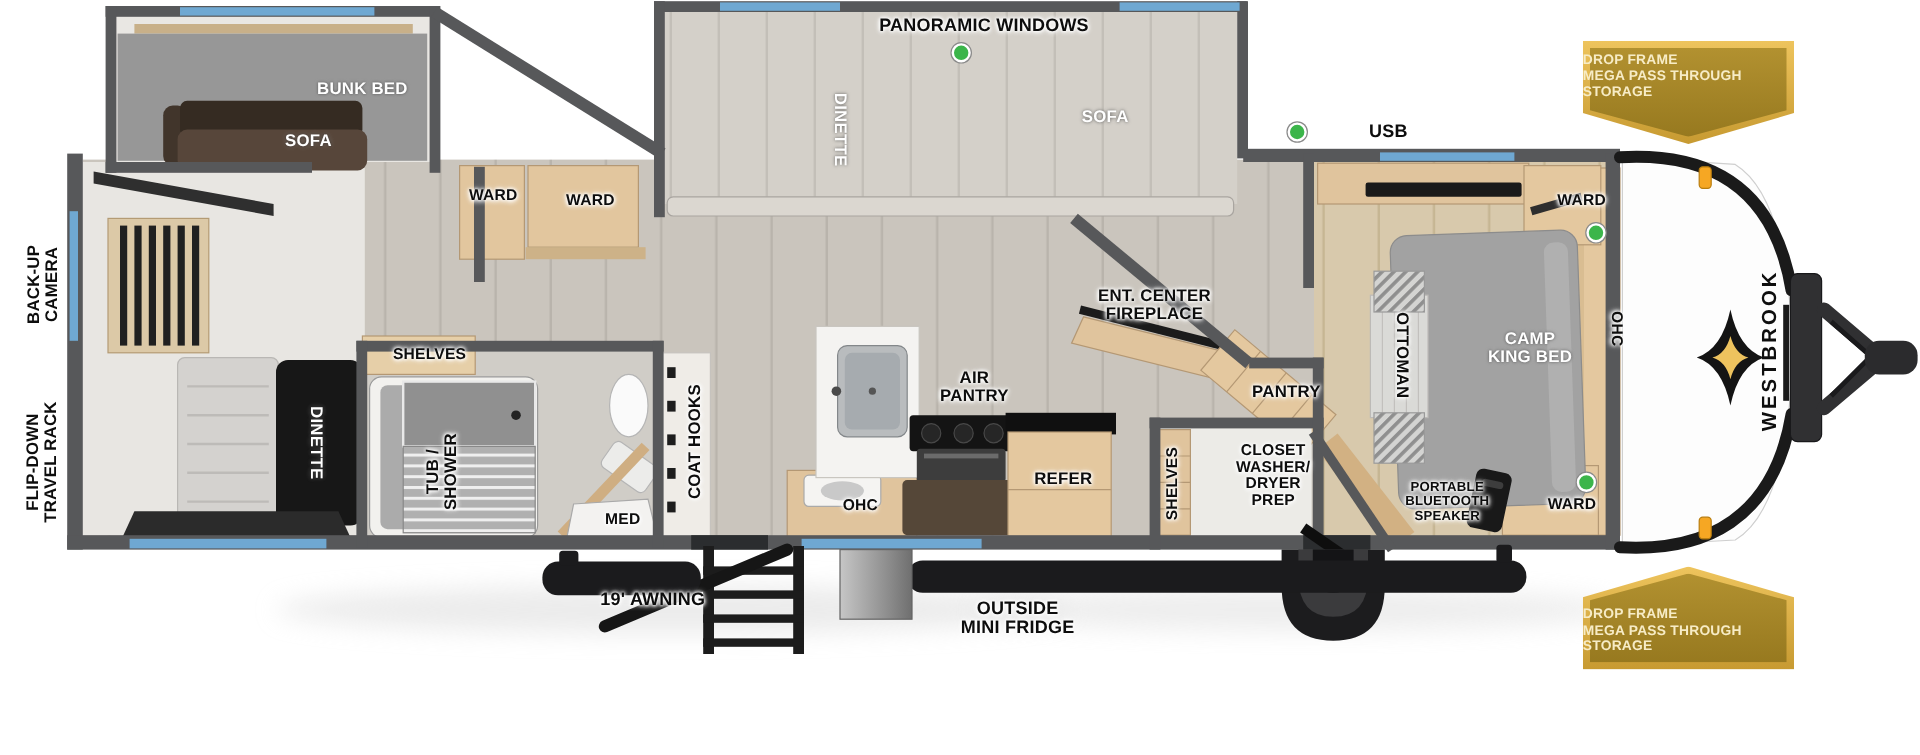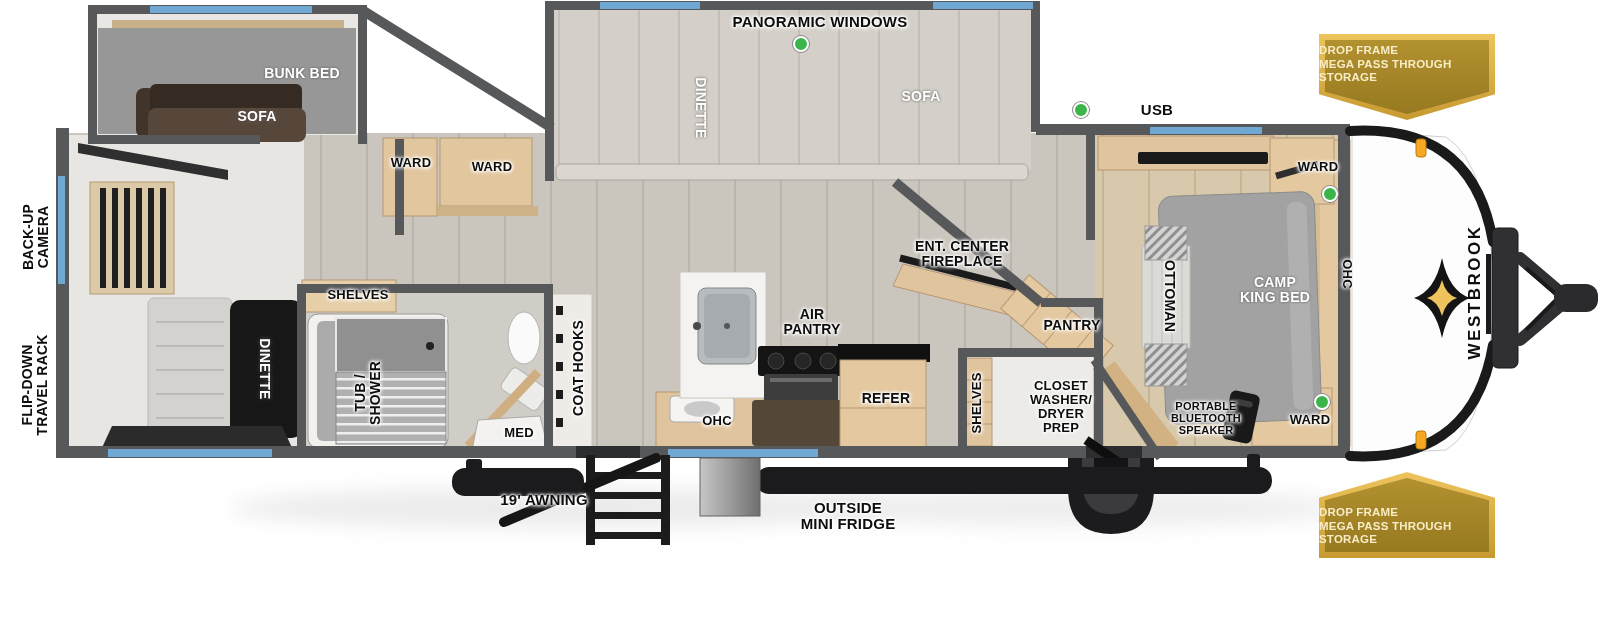--- a/index.html
+++ b/index.html
@@ -307,21 +307,21 @@
 
 <div class="L md" style="left:717px;top:421px">OHC</div>
 <div class="L" style="left:812px;top:322px">AIR
 PANTRY</div>
 <div class="L" style="left:886px;top:399px">REFER</div>
 
 <div class="L" style="left:962px;top:254px">ENT. CENTER
 FIREPLACE</div>
 <div class="L" style="left:1072px;top:326px">PANTRY</div>
 <div class="L Rm90 md" style="left:977px;top:403px">SHELVES</div>
-<div class="L md" style="left:1061px;top:407px">CLOSET
+<div class="L md" style="left:1061px;top:396px">CLOSET
 WASHER/
 DRYER
 PREP</div>
 
 <div class="L R90" style="left:1169px;top:296px">OTTOMAN</div>
 <div class="L W" style="left:1275px;top:290px">CAMP
 KING BED</div>
 <div class="L R90 md" style="left:1347px;top:274px">OHC</div>
 <div class="L md" style="left:1318px;top:167px">WARD</div>
 <div class="dot" style="left:1330px;top:194px"></div>

